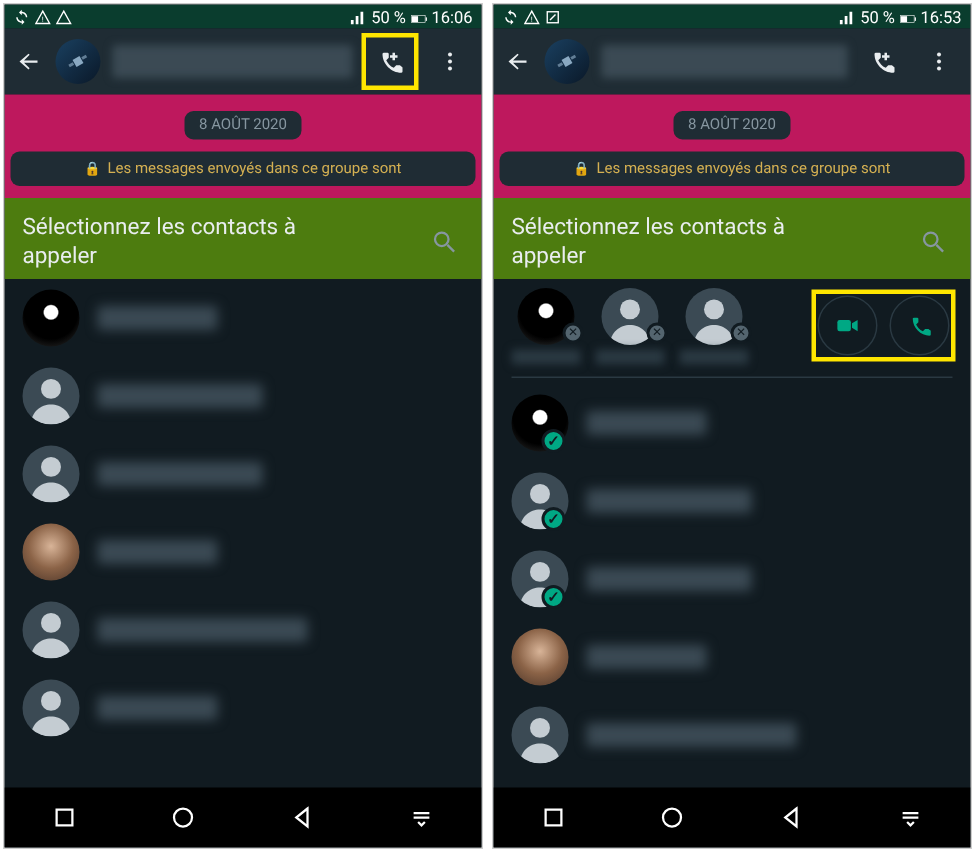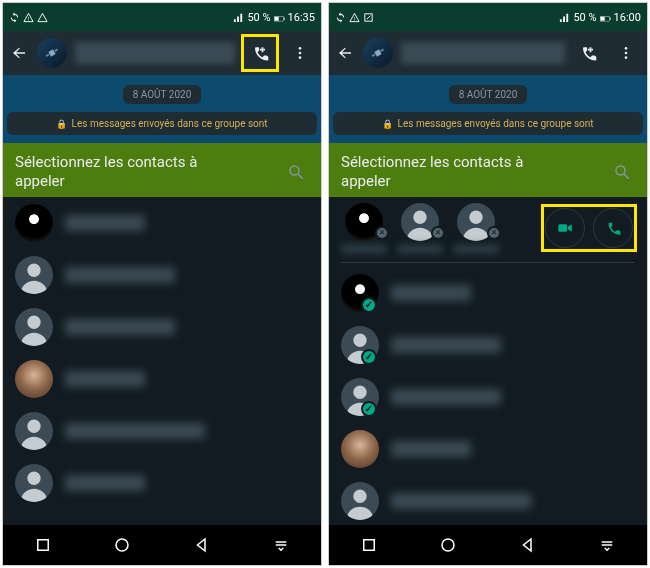--- a/index.html
+++ b/index.html
@@ -14,21 +14,21 @@
     width: 320px;
     height: 564px;
     background: #111b21;
     display: flex;
     flex-direction: column;
     position: relative;
     overflow: hidden;
     border: 1px solid #ccc;
   }
   .status-bar {
-    height: 28px;
+    height: 16px;
     background: #0a3d2e;
     color: #fff;
     display: flex;
     align-items: center;
     justify-content: space-between;
     padding: 0 6px;
     font-size: 11px;
   }
   .status-left { display: flex; align-items: center; gap: 3px; }
   .status-right { display: flex; align-items: center; gap: 3px; }
@@ -50,21 +50,21 @@
     filter: blur(3px);
     border-radius: 2px;
   }
   .icon-btn {
     width: 30px; height: 30px;
     display:flex; align-items:center; justify-content:center;
     color:#e9edef;
   }
   .highlight-yellow { outline: 3px solid #ffe600; outline-offset: -1px; }
   .chat-area {
-    background: #0c4a6e;
+    background: #be185d;
     padding: 8px 0;
     text-align: center;
   }
   .date-chip {
     display: inline-block;
     background: #1f2c34;
     color: #8696a0;
     font-size: 10px;
     padding: 4px 10px;
     border-radius: 6px;
@@ -188,21 +188,21 @@
     <div class="status-right">
       <span class="tiny-icon"><svg viewBox="0 0 24 24">
             <path fill="#fff" d="M2 22h4v-6H2zM9 22h4V10H9zM16 22h4V4h-4z"></path>
           </svg></span>
       <span>50 %</span>
       <span class="tiny-icon"><svg viewBox="0 0 28 14">
             <rect x="0" y="1" width="24" height="12" fill="none" stroke="#fff"></rect>
             <rect x="1" y="2" width="11" height="10" fill="#fff"></rect>
             <rect x="25" y="4" width="2" height="6" fill="#fff"></rect>
           </svg></span>
-      <span>16:35</span>
+      <span>16:06</span>
     </div>
   </div>
 
   <div class="app-bar">
     <div class="back-btn">
       <svg width="18" height="18" viewBox="0 0 24 24">
           <path fill="#e9edef" d="M20 11H8l5-5-1-1-8 7 8 7 1-1-5-5h12z"></path>
         </svg>
     </div>
     <div class="satellite">
@@ -329,21 +329,21 @@
     <div class="status-right">
       <span class="tiny-icon"><svg viewBox="0 0 24 24">
             <path fill="#fff" d="M2 22h4v-6H2zM9 22h4V10H9zM16 22h4V4h-4z"></path>
           </svg></span>
       <span>50 %</span>
       <span class="tiny-icon"><svg viewBox="0 0 28 14">
             <rect x="0" y="1" width="24" height="12" fill="none" stroke="#fff"></rect>
             <rect x="1" y="2" width="11" height="10" fill="#fff"></rect>
             <rect x="25" y="4" width="2" height="6" fill="#fff"></rect>
           </svg></span>
-      <span>16:00</span>
+      <span>16:53</span>
     </div>
   </div>
 
   <div class="app-bar">
     <div class="back-btn">
       <svg width="18" height="18" viewBox="0 0 24 24">
           <path fill="#e9edef" d="M20 11H8l5-5-1-1-8 7 8 7 1-1-5-5h12z"></path>
         </svg>
     </div>
     <div class="satellite">

